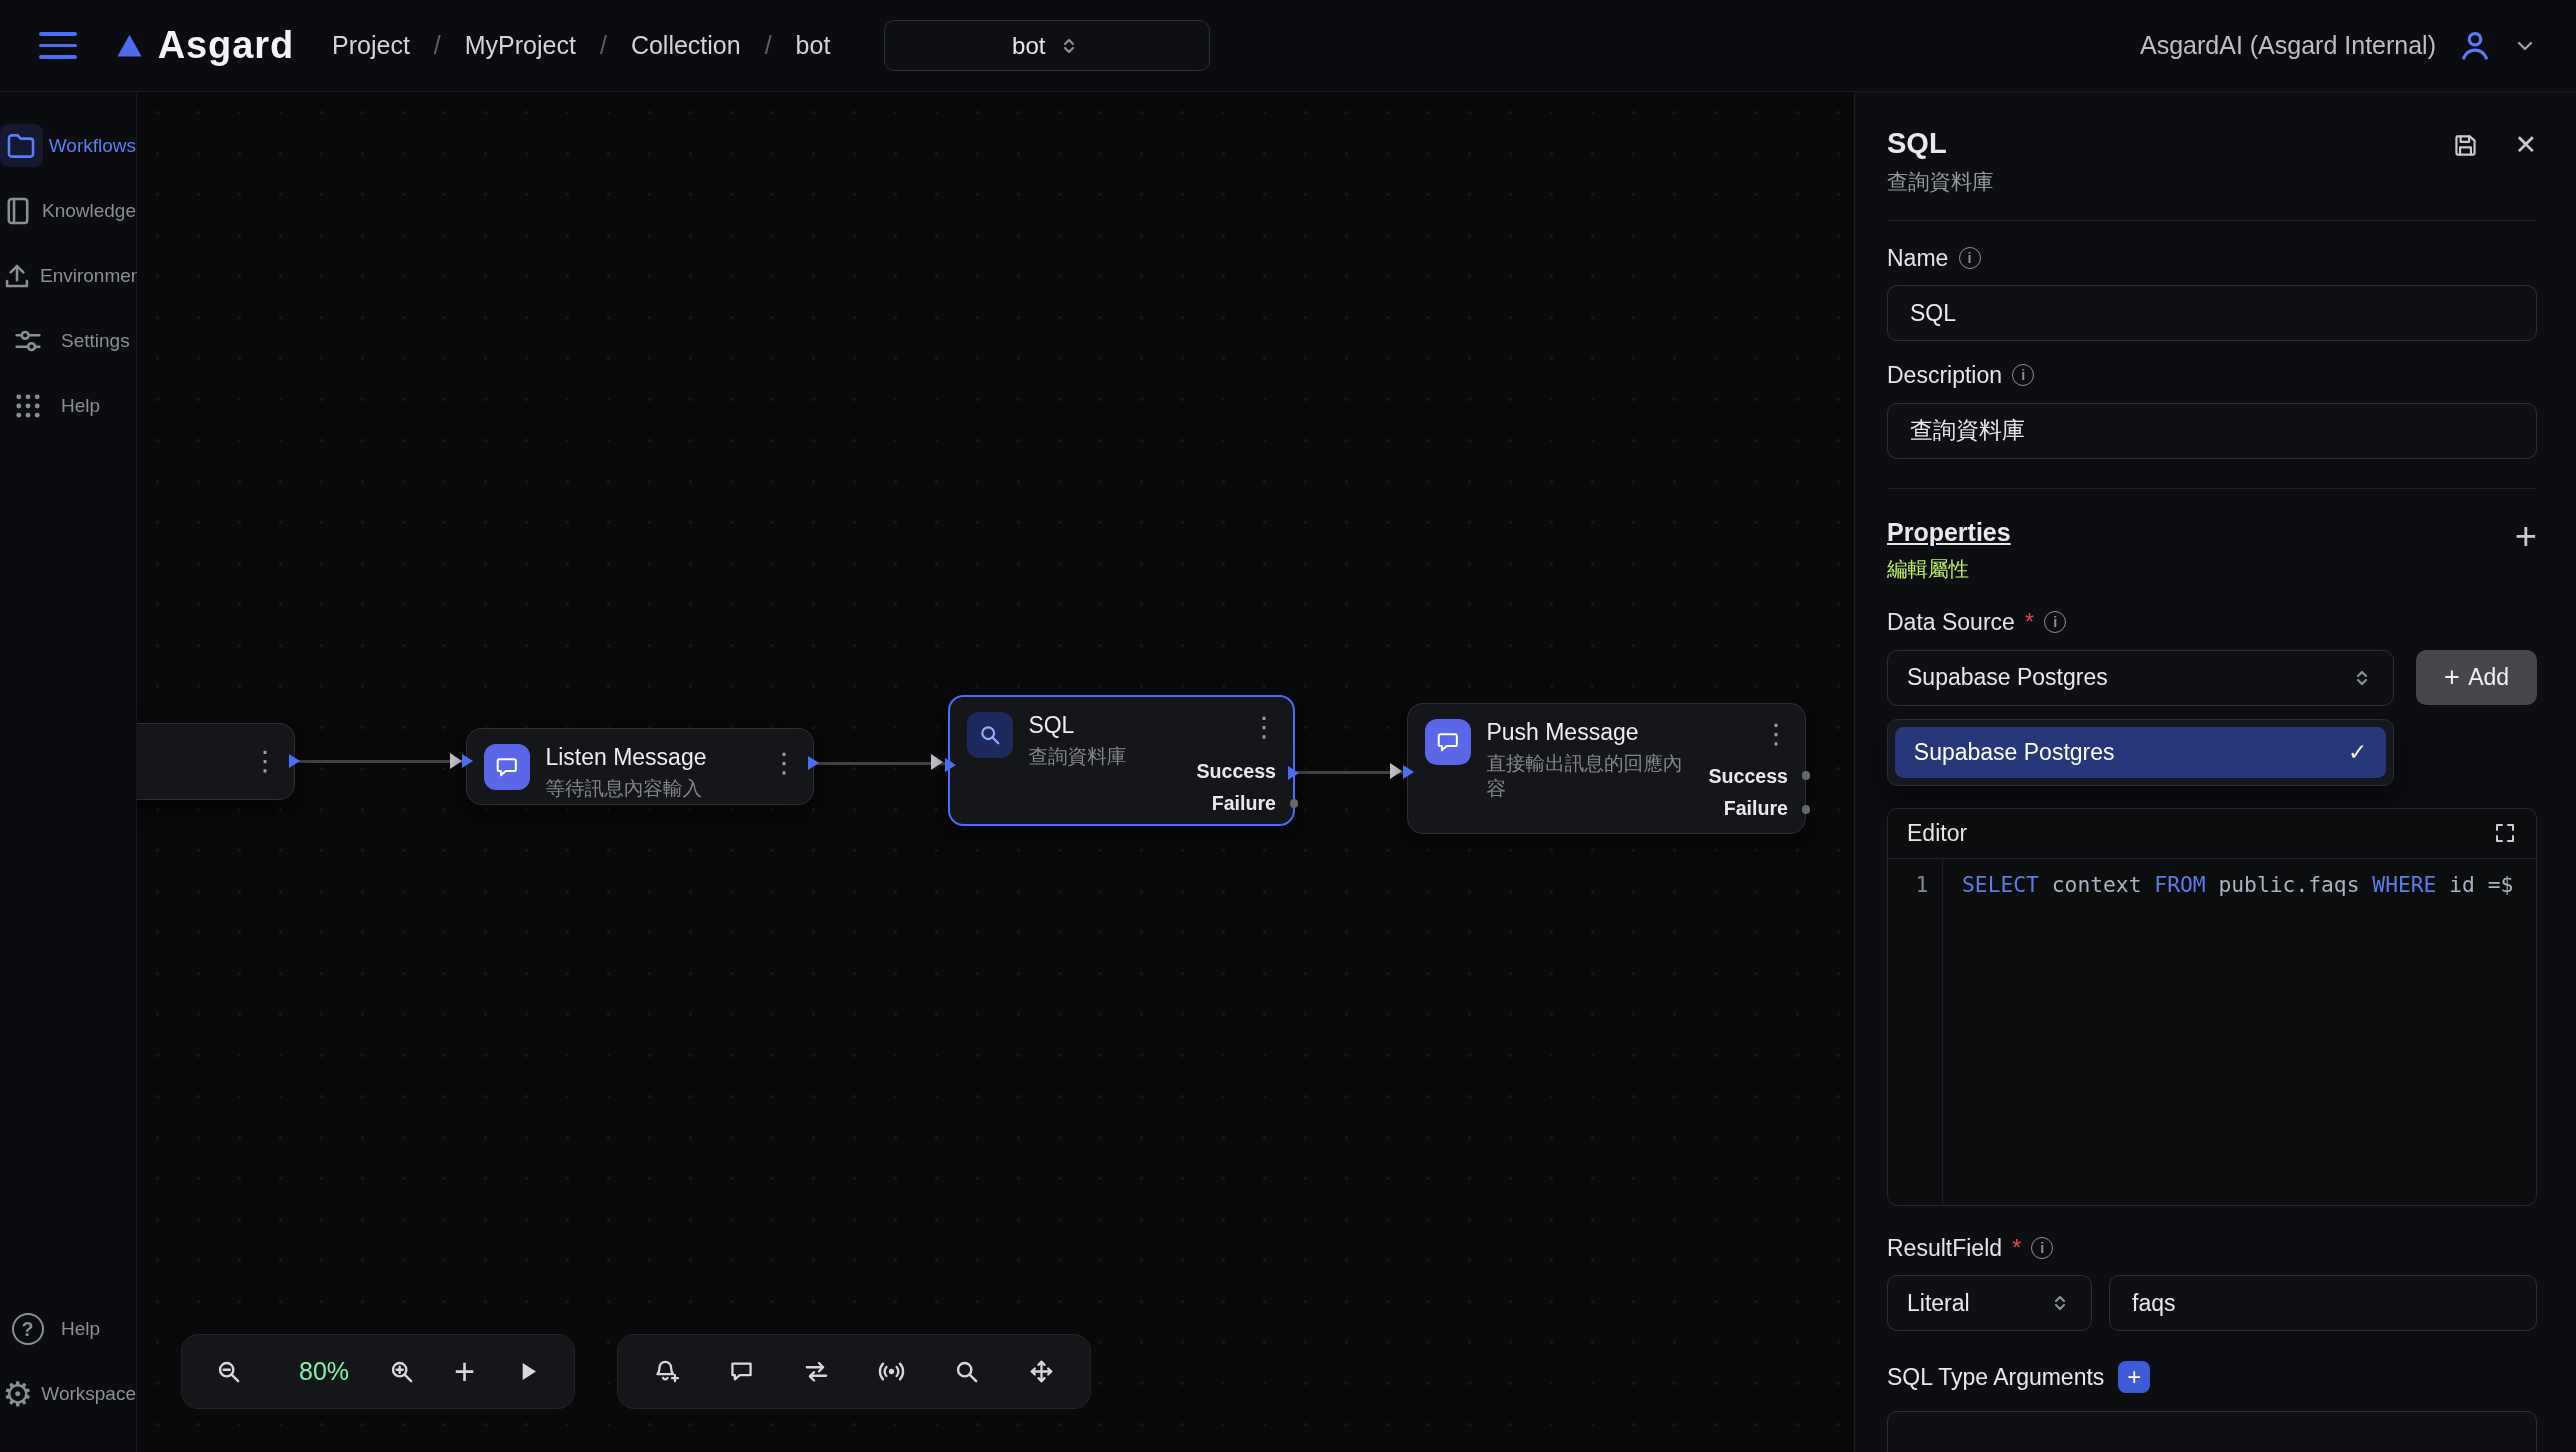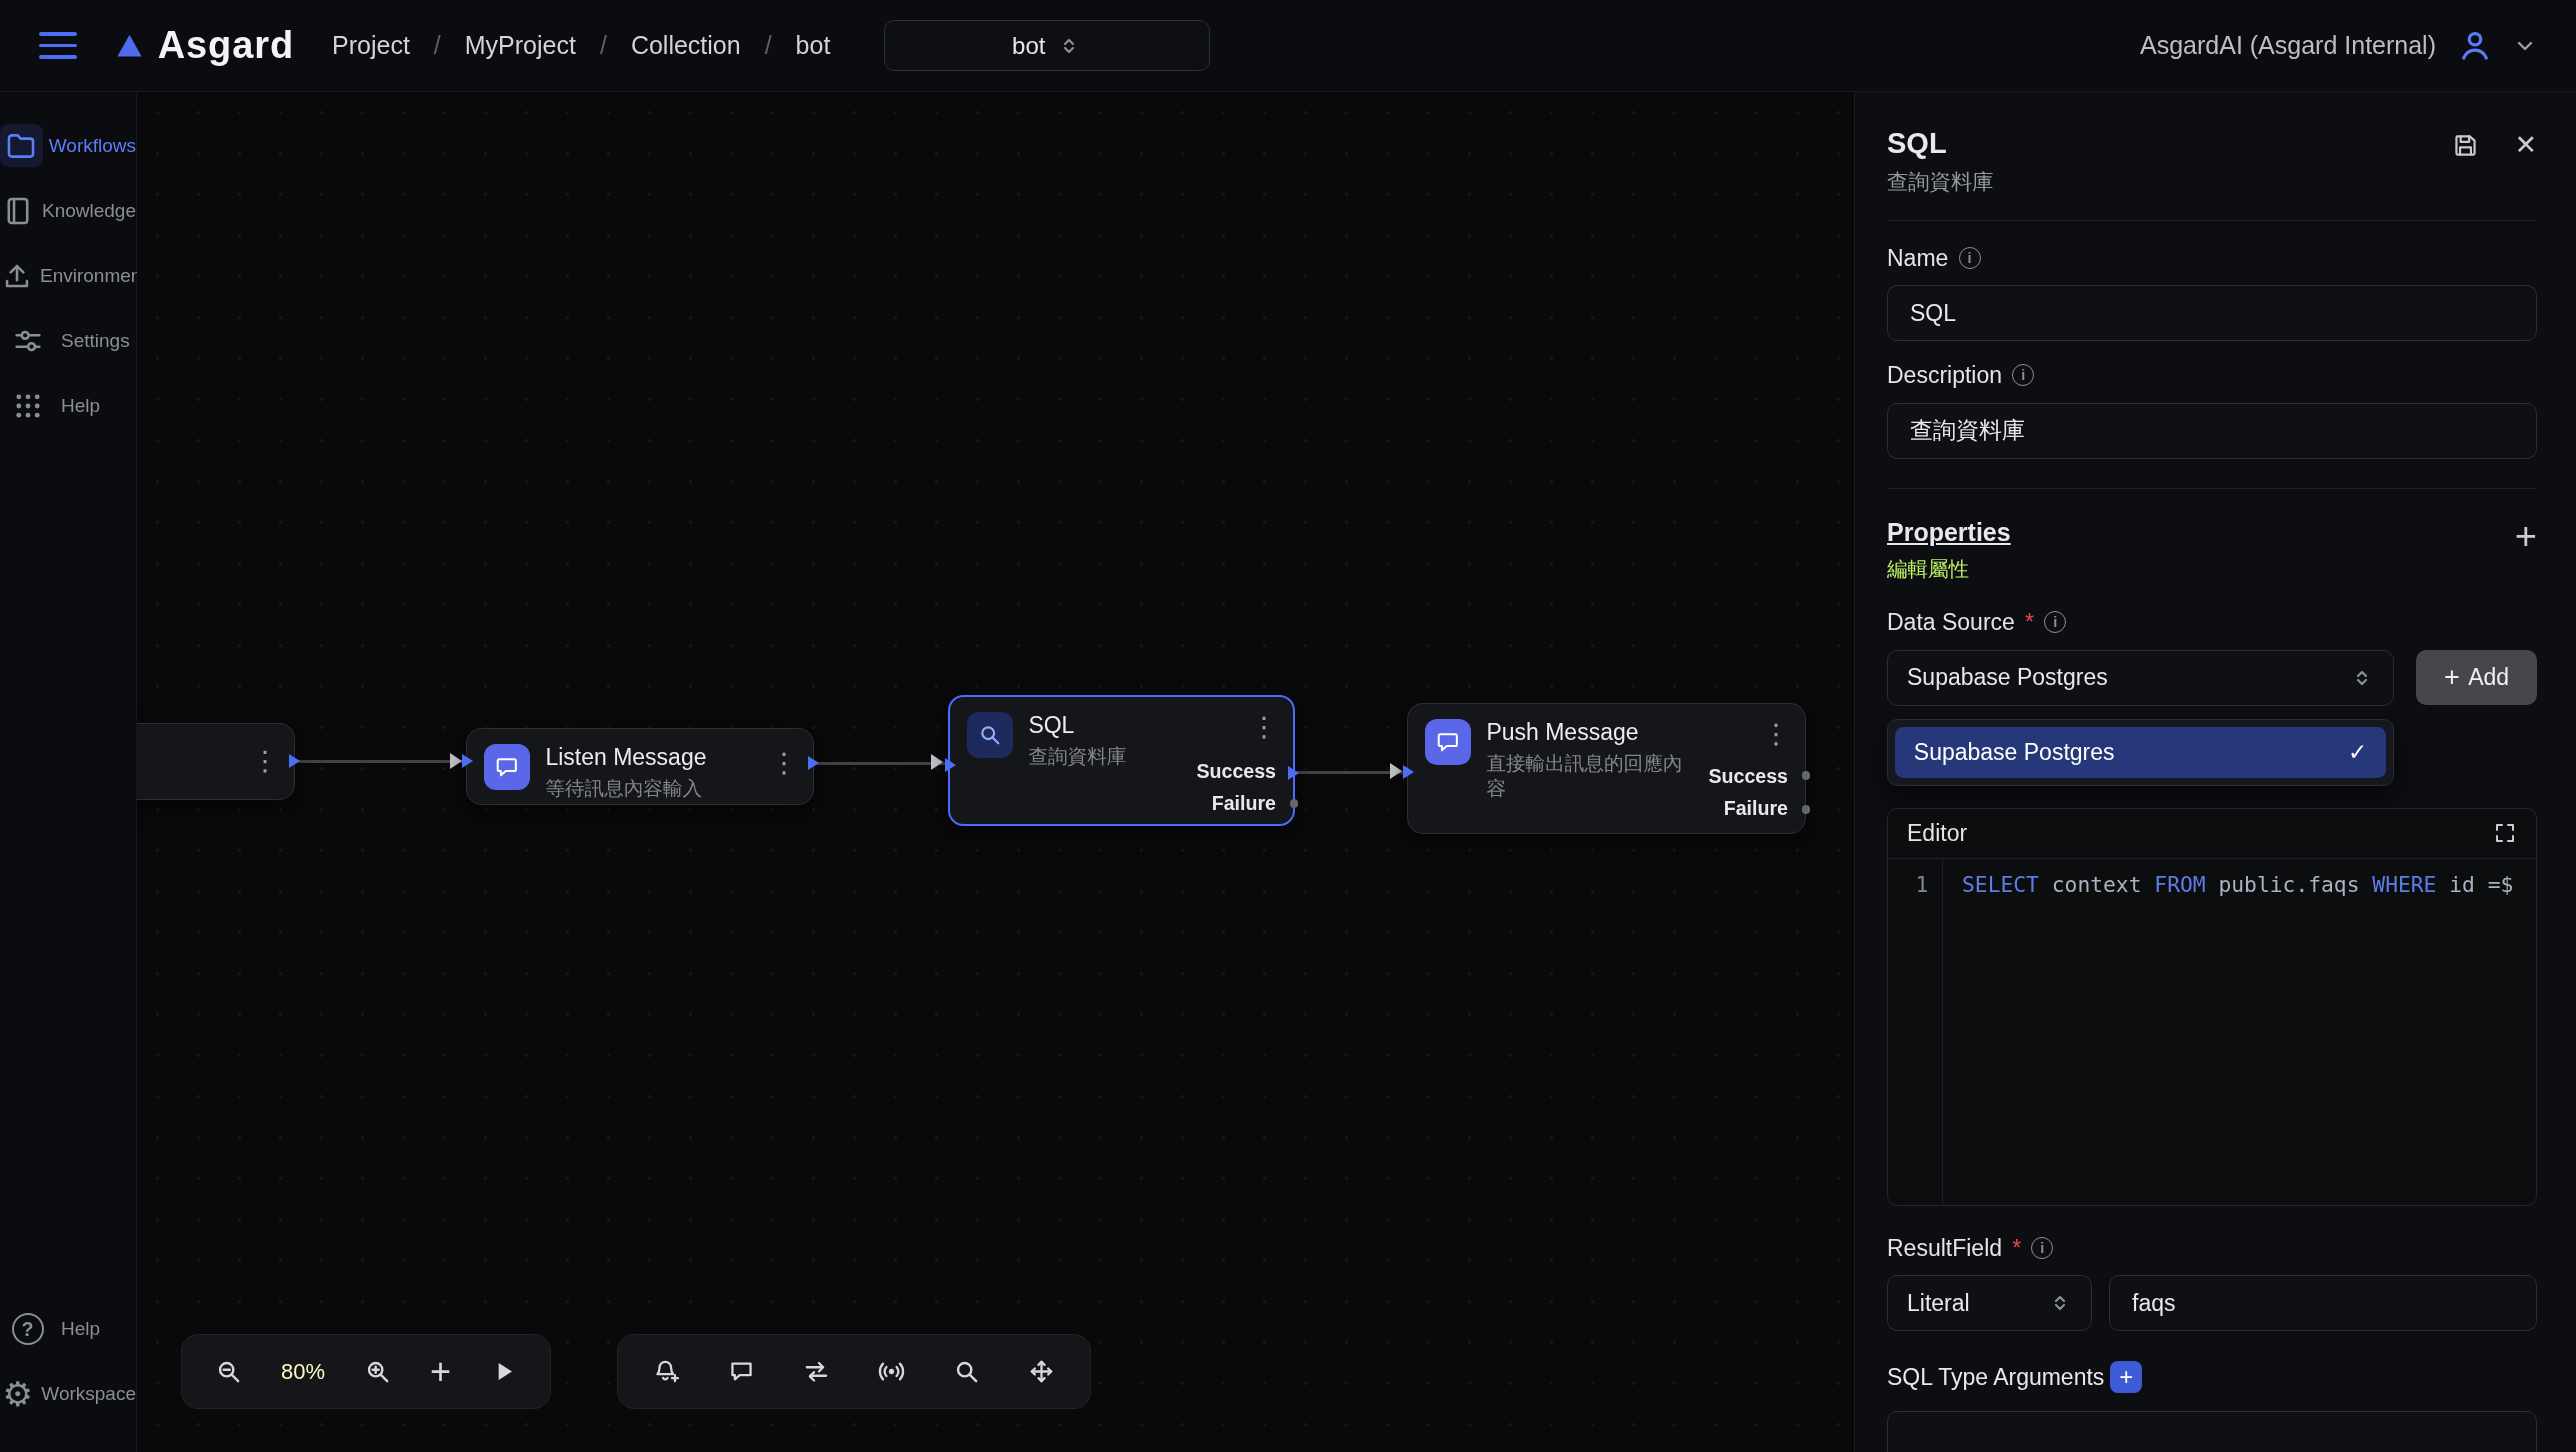--- a/index.html
+++ b/index.html
@@ -85,21 +85,21 @@
   .edge-right { position:absolute; right:-12.8px; width:0; height:0; border:7.7px solid transparent; border-left:11px solid #4c6ef5; }
   .edge-left  { position:absolute; left:-5.1px;  width:0; height:0; border:7.7px solid transparent; border-left:11px solid #4c6ef5; }
   .port { position:absolute; right:-5.1px; width:8.5px; height:8.5px; border-radius:50%; background:#63666d; }
 
   .tool-group {
     position:absolute; top:1242px; height:75px; background:#15161a;
     border:0.9px solid #222329; border-radius:17px; color:#d6d8dc;
     display:flex; align-items:center;
   }
   .tool-group .tool { display:flex; align-items:center; justify-content:center; cursor:pointer; }
-  .zoom-level { font-size:22px; color:#fef9c3; }
+  .zoom-level { font-size:25px; color:#86efac;margin-left:18px; }
   .plus-glyph { font-size:36px; line-height:36px; color:#d6d8dc; }
 
   
   .panel {
     width:722px; height:100%; background:#0d0e11; border-left:0.9px solid #1b1c21;
     padding:34px 39px 0 32px; overflow:hidden;
   }
   .panel-head { display:flex; justify-content:space-between; align-items:flex-start; }
   .panel-title { font-size:29px; font-weight:bold; line-height:34px; }
   .panel-sub { font-size:21.3px; color:#96999f; margin-top:10.2px; line-height:25.6px; }
@@ -153,21 +153,21 @@
     height:50px; display:flex; justify-content:space-between; align-items:center;
     padding:0 19px; font-size:23px; color:#e4e5e7; border-bottom:0.9px solid #202127;
   }
   .editor-body { display:flex; height:346px; font-family:"DejaVu Sans Mono", monospace; font-size:21.3px; }
   .gutter { width:55px; padding:13.7px 13.7px 0 0; text-align:right; color:#84888f; border-right:0.9px solid #1c1d22; }
   .codeline { padding:13.7px 0 0 19px; white-space:pre; color:#a9b2c0; }
   .kw { color:#5d7ce6; }
   .rf-row { display:flex; gap:17px; margin-top:13.7px; }
   .rf-select { width:205px; }
   .rf-input { flex:1; margin-top:0; }
-  .args-row { display:flex; align-items:center; gap:6px; margin-top:29px; height:34px; }
+  .args-row { display:flex; align-items:center; gap:14px; margin-top:29px; height:34px; }
   .mini-add {
     width:32px; height:32px; border-radius:7.7px; background:#3d5bd7; color:#fff;
     display:flex; align-items:center; justify-content:center; font-size:24px; cursor:pointer;
   }
 </style>
 </head>
 <body>
 
 <header class="topbar">
   <div class="topbar-left">

